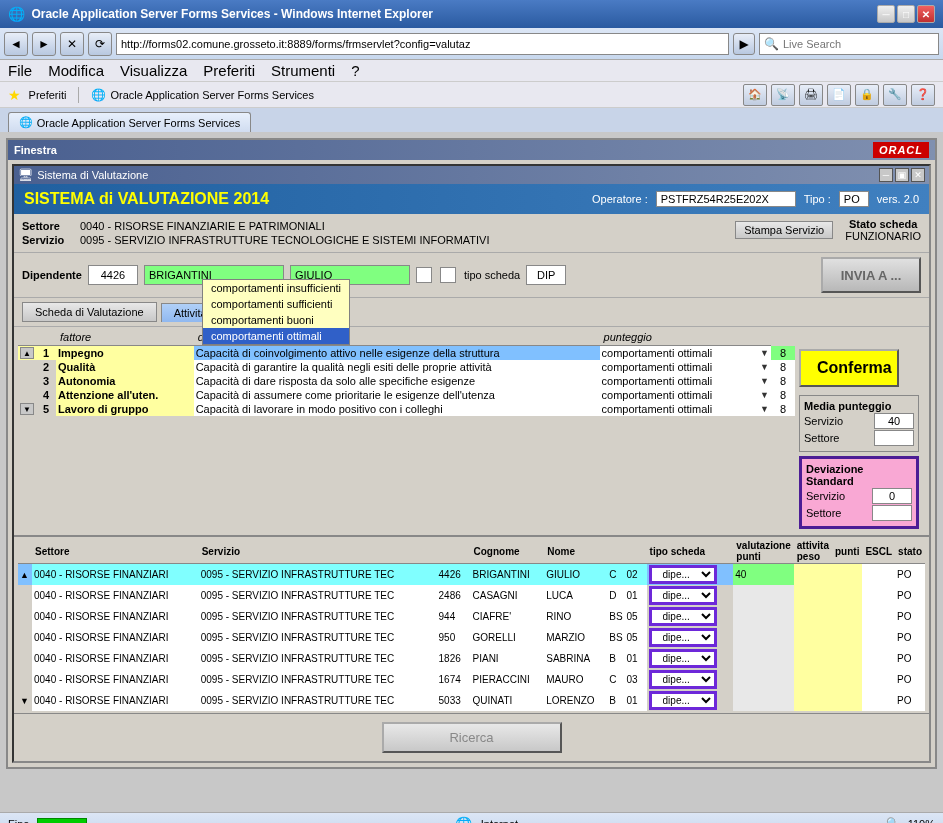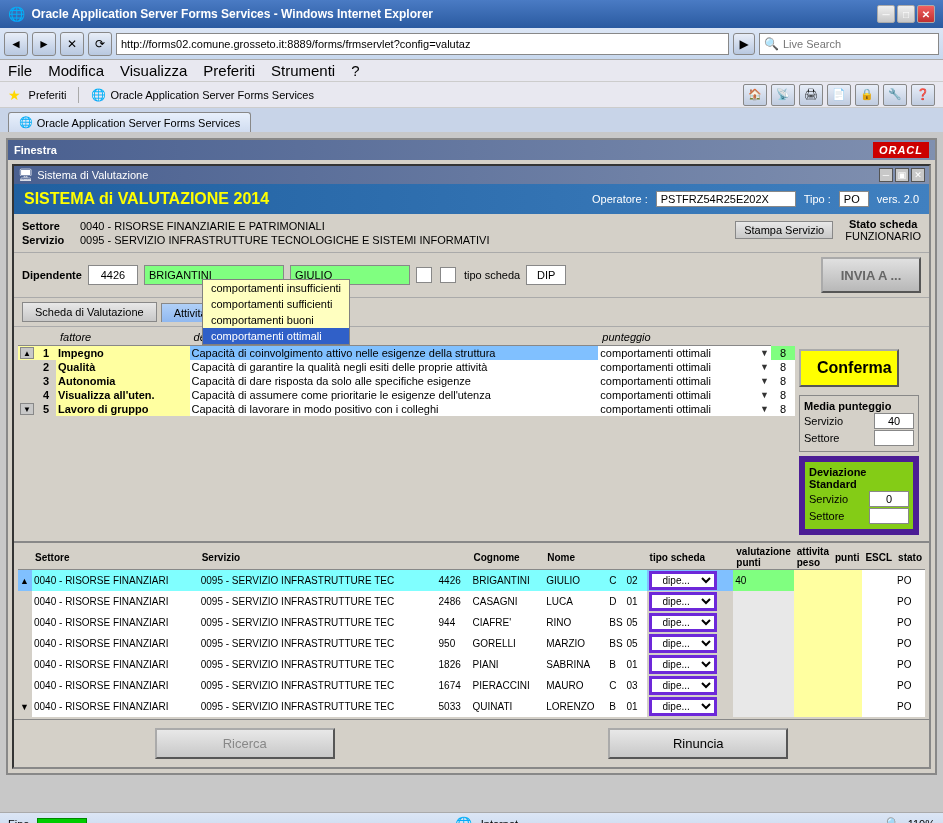--- a/index.html
+++ b/index.html
@@ -278,22 +278,22 @@
       background: #d4d0c8;
       border: 1px solid #888;
       padding: 4px;
       font-size: 11px;
       width: 120px;
     }
     .stats-label { font-weight: bold; font-size: 11px; }
     .stats-row { display: flex; justify-content: space-between; align-items: center; margin: 1px 0; }
     .stats-value-box { background: white; border: 1px solid #888; width: 40px; height: 16px; text-align: center; padding: 1px; font-size: 11px; }
     .deviazione-box {
-      background: #84cc16;
-      border: 6px solid #4c1d95;
+      background: #f9a8d4;
+      border: 3px solid #4c1d95;
       padding: 4px;
       font-size: 11px;
       width: 120px;
     }
 
     
     .bottom-list-section {
       background: #d4d0c8;
       padding: 2px 4px;
       border-top: 2px solid #888;
@@ -556,21 +556,21 @@
                       <td class="desc-cell-normal">Capacità di dare risposta da solo alle specifiche esigenze</td>
                       <td class="combo-cell" style="cursor: pointer;">
                         <span>comportamenti ottimali</span>
                         <span class="combo-arrow">▼</span>
                       </td>
                       <td class="punteggio-cell-normal">8</td>
                     </tr>
                     <tr>
                       <td></td>
                       <td class="row-num">4</td>
-                      <td class="factor-cell">Visualizza all'uten.</td>
+                      <td class="factor-cell">Attenzione all'uten.</td>
                       <td class="desc-cell-normal">Capacità di assumere come prioritarie le esigenze dell'utenza</td>
                       <td class="combo-cell" style="cursor: pointer;">
                         <span>comportamenti ottimali</span>
                         <span class="combo-arrow">▼</span>
                       </td>
                       <td class="punteggio-cell-normal">8</td>
                     </tr>
                     <tr>
                       <td>
                         <div style="width:14px;height:12px;background:#c8c8c8;border:1px solid #888;display:flex;align-items:center;justify-content:center;font-size:8px;cursor:pointer;">▼</div>
@@ -751,21 +751,20 @@
                   <td class="list-cell-yellow"></td>
                   <td class="list-cell-white"></td>
                   <td class="list-cell-white">PO</td>
                 </tr>
               </tbody>
           </table>
         </div>
 
         <div class="bottom-btn-section">
           <button class="bottom-btn disabled">Ricerca</button>
-          <button class="bottom-btn">Rinuncia</button>
         </div>
       </div>
 
     </div>
   </div>
 </div>
 
 <div class="status-bar">
   <span>Fine</span>
   <div class="progress-bar"></div>

